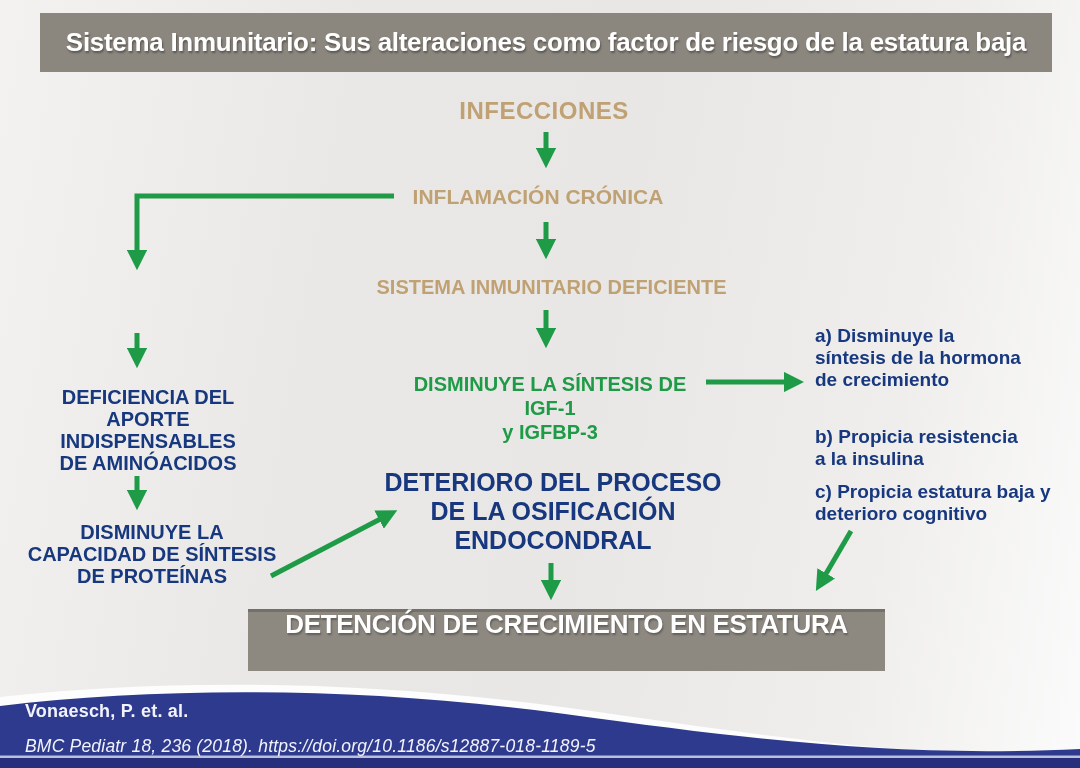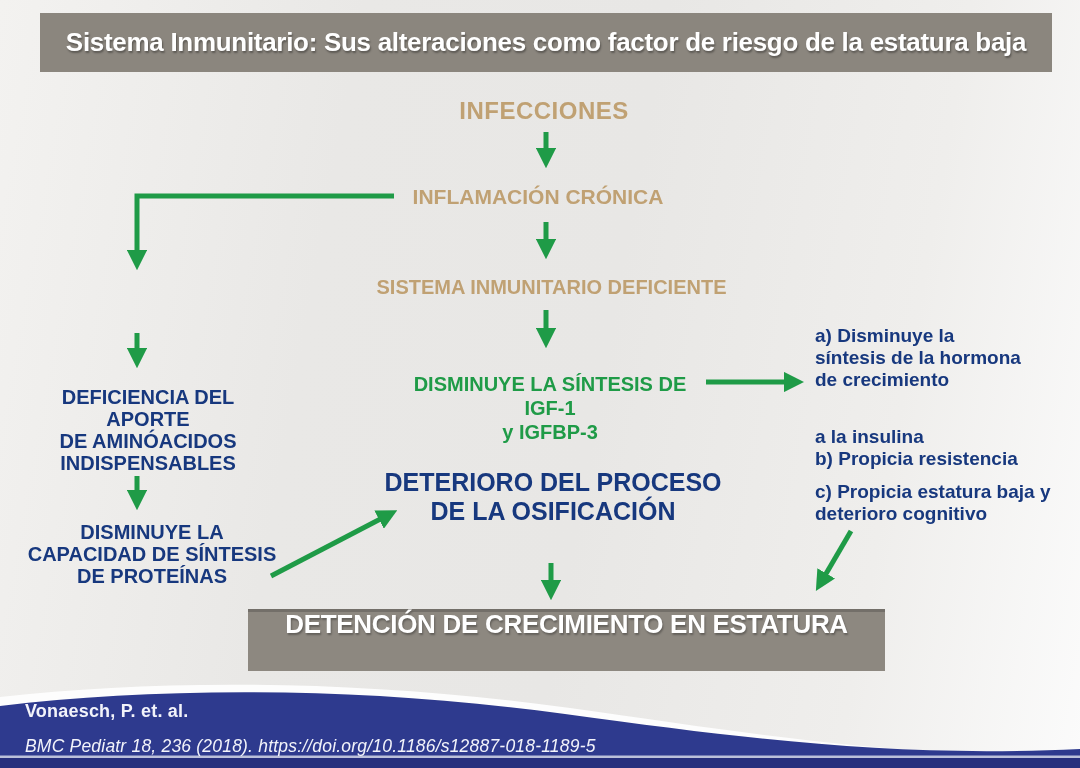--- a/index.html
+++ b/index.html
@@ -89,42 +89,43 @@
     <span>SISTEMA INMUNITARIO DEFICIENTE</span>
   </div>
   <div class="node green n-sintesis">
     <span class="ln">DISMINUYE LA SÍNTESIS DE</span>
     <span class="ln">IGF-1</span>
     <span class="ln">y IGFBP-3</span>
   </div>
 
   <div class="node navy n-deficiencia">
     <span class="ln">DEFICIENCIA DEL APORTE</span>
+    <span class="ln">INDISPENSABLES</span>
     <span class="ln">DE AMINÓACIDOS</span>
-    <span class="ln">INDISPENSABLES</span>
   </div>
   <div class="node navy n-capacidad">
     <span class="ln">DISMINUYE LA</span>
     <span class="ln">CAPACIDAD DE SÍNTESIS</span>
     <span class="ln">DE PROTEÍNAS</span>
   </div>
 
   <div class="node navy n-deterioro">
     <span class="ln">DETERIORO DEL PROCESO</span>
     <span class="ln">DE LA OSIFICACIÓN</span>
+    <span class="ln">ENDOCONDRAL</span>
   </div>
 
   <div class="node navy n-efecto n-efecto-a">
     <span class="ln">a) Disminuye la</span>
     <span class="ln">síntesis de la hormona</span>
     <span class="ln">de crecimiento</span>
   </div>
   <div class="node navy n-efecto n-efecto-b">
+    <span class="ln">b) Propicia resistencia</span>
     <span class="ln">a la insulina</span>
-    <span class="ln">b) Propicia resistencia</span>
   </div>
   <div class="node navy n-efecto n-efecto-c">
     <span class="ln">c) Propicia estatura baja y</span>
     <span class="ln">deterioro cognitivo</span>
   </div>
 
   <div class="result-banner">
     <span class="result-text">DETENCIÓN DE CRECIMIENTO EN ESTATURA</span>
   </div>
 

